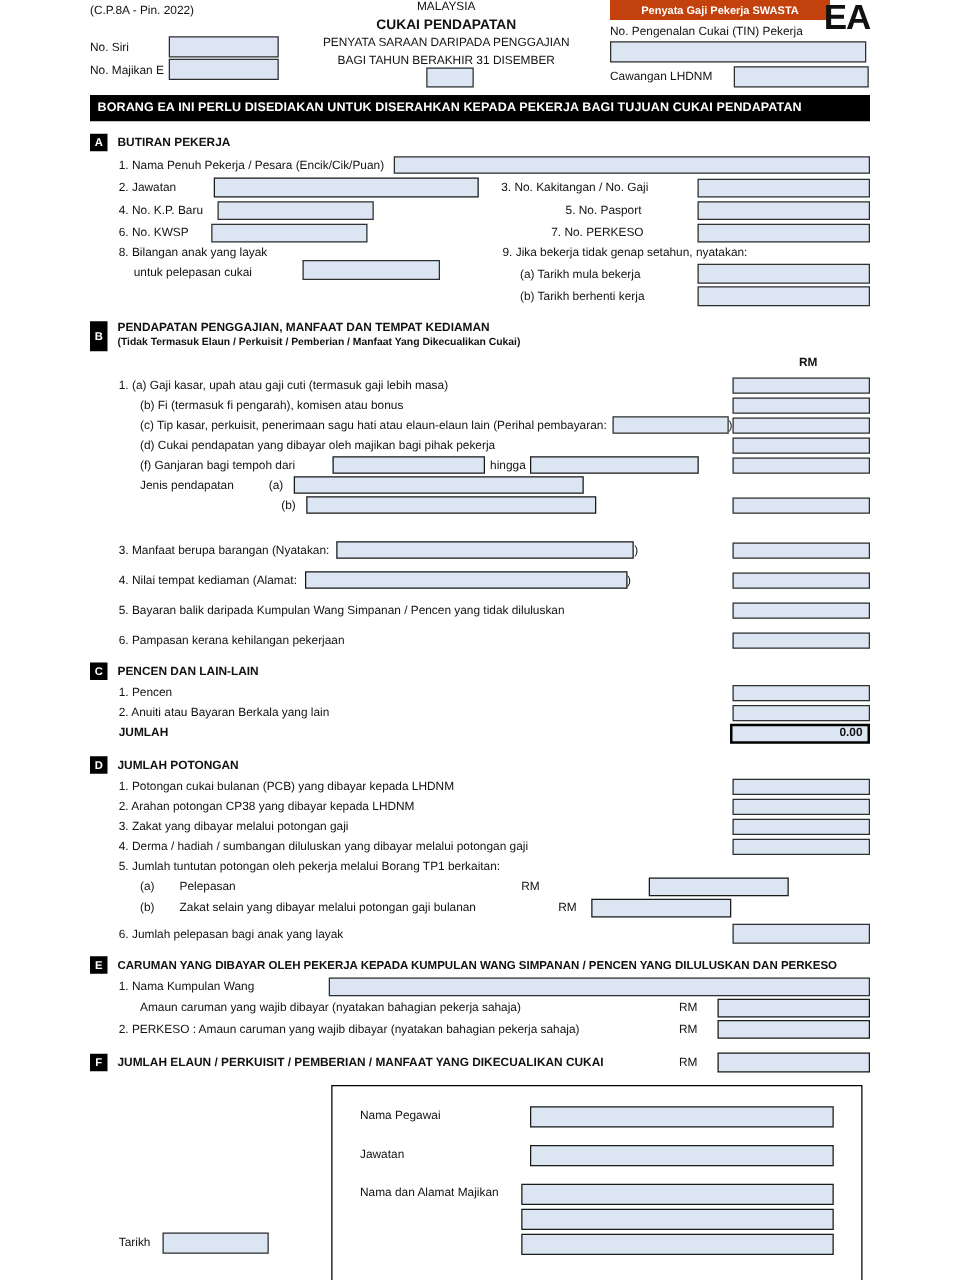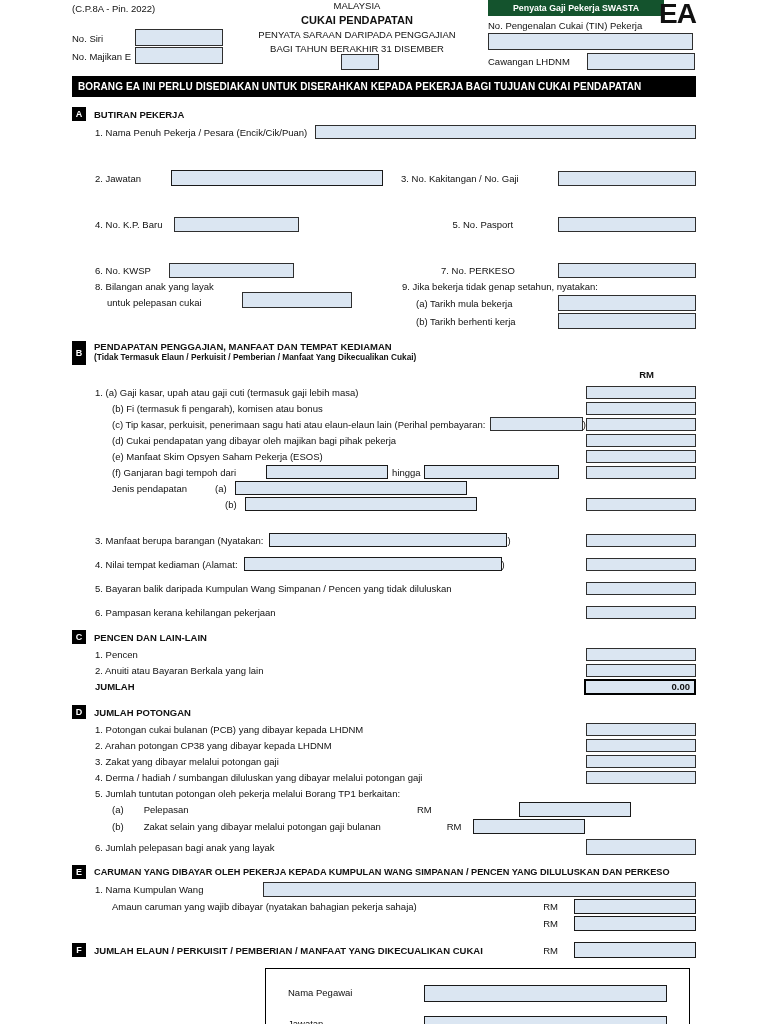--- a/index.html
+++ b/index.html
@@ -24,33 +24,33 @@
   .sec-title { font-weight:bold; padding-top:2px; }
   .banner {
     background:#000; color:#fff; font-weight:bold; font-size:10px;
     padding:5px 6px; letter-spacing:0.1px; margin-top:8px;
   }
   .indent { padding-left:23px; }
   .indent2 { padding-left:40px; }
   .lbl { white-space:nowrap; }
   .h16 { height:16px; }
   .h17 { height:17px; }
-  .h18 { height:18px;margin-top:28px; }
+  .h18 { height:18px; }
   .rm-head { text-align:right; padding-right:42px; font-weight:bold; margin-top:4px; }
   .footer-box {
     position:absolute; left:193px; top:0; width:425px; height:172px;
     border:1.5px solid #000; padding:16px 22px 0 22px;
   }
   .f-row { display:flex; align-items:flex-start; margin-bottom:14px; }
   .f-lbl { width:140px; padding-top:2px; }
   .f-in { width:250px; height:17px; }
   .stack2 { margin-top:3px; }
   .big-ea { position:absolute; right:0; top:-2px; font-size:28px; font-weight:bold; letter-spacing:-1px; }
   .badge {
-    background:#14532d; color:#fff; font-weight:bold; font-size:8.8px;
+    background:#c2410c; color:#fff; font-weight:bold; font-size:8.8px;
     width:176px; text-align:center; padding:3px 0;
   }
   .jumlah-box {
     border:2px solid #000; background:#dbe6f2; width:112px; height:16px;
     margin-left:auto; display:flex; align-items:center; justify-content:flex-end;
     padding-right:4px; font-weight:bold;
   }
 </style>
 </head>
 <body>
@@ -165,24 +165,20 @@
     <span class="lbl">(c) Tip kasar, perkuisit, penerimaan sagu hati atau elaun-elaun lain (Perihal pembayaran:</span>
     <div class="ibox" style="width:120px; margin-left:5px;"></div>
     <span>)</span>
     <div class="ibox rmbox"></div>
   </div>
   <div class="row indent2 h16">
     <span class="lbl">(d) Cukai pendapatan yang dibayar oleh majikan bagi pihak pekerja</span>
     <div class="ibox rmbox"></div>
   </div>
   <div class="row indent2 h16">
-    <span class="lbl">(e) Manfaat Skim Opsyen Saham Pekerja (ESOS)</span>
-    <div class="ibox rmbox"></div>
-  </div>
-  <div class="row indent2 h16">
     <span class="lbl">(f) Ganjaran bagi tempoh dari</span>
     <div class="ibox thick" style="width:122px; margin-left:30px;"></div>
     <span style="margin-left:4px;">hingga</span>
     <div class="ibox thick" style="width:135px; margin-left:3px;"></div>
     <div class="ibox rmbox"></div>
   </div>
 
   <div class="row indent2 h16">
     <span class="lbl">Jenis pendapatan</span>
     <span style="margin-left:28px;">(a)</span>
@@ -284,20 +280,21 @@
   <div class="row indent h17" style="margin-top:2px;">
     <span class="lbl">1.  Nama Kumpulan Wang</span>
     <div class="ibox" style="flex:1; height:15px; margin-left:60px;"></div>
   </div>
   <div class="row indent2 h17">
     <span class="lbl">Amaun caruman yang wajib dibayar (nyatakan bahagian pekerja sahaja)</span>
     <span style="margin-left:auto;">RM</span>
     <div class="ibox thick" style="width:122px; height:15px; margin-left:16px;"></div>
   </div>
   <div class="row indent h17">
+    <span class="lbl">2.  PERKESO : Amaun caruman yang wajib dibayar (nyatakan bahagian pekerja sahaja)</span>
     <span style="margin-left:auto;">RM</span>
     <div class="ibox thick" style="width:122px; height:15px; margin-left:16px;"></div>
   </div>
 
   <div class="sec-head" style="margin-top:10px; align-items:center;">
     <div class="sec-letter">F</div>
     <div class="sec-title" style="padding-top:0;">JUMLAH ELAUN / PERKUISIT / PEMBERIAN / MANFAAT YANG DIKECUALIKAN CUKAI</div>
     <span style="margin-left:auto;">RM</span>
     <div class="ibox thick" style="width:122px; height:16px; margin-left:16px;"></div>
   </div>

